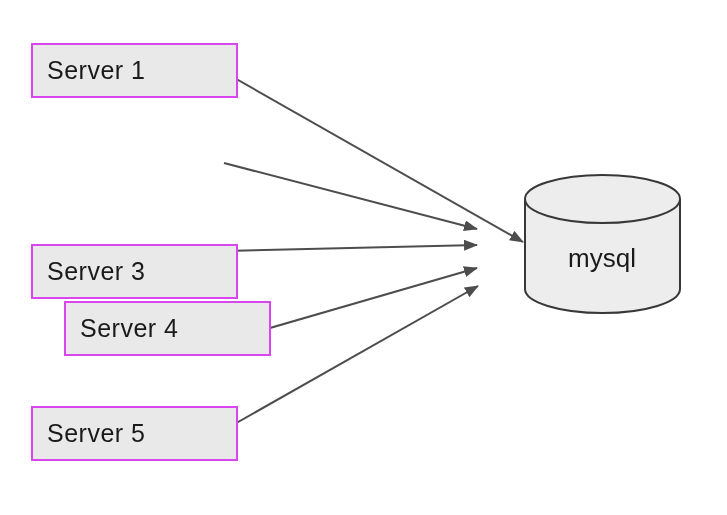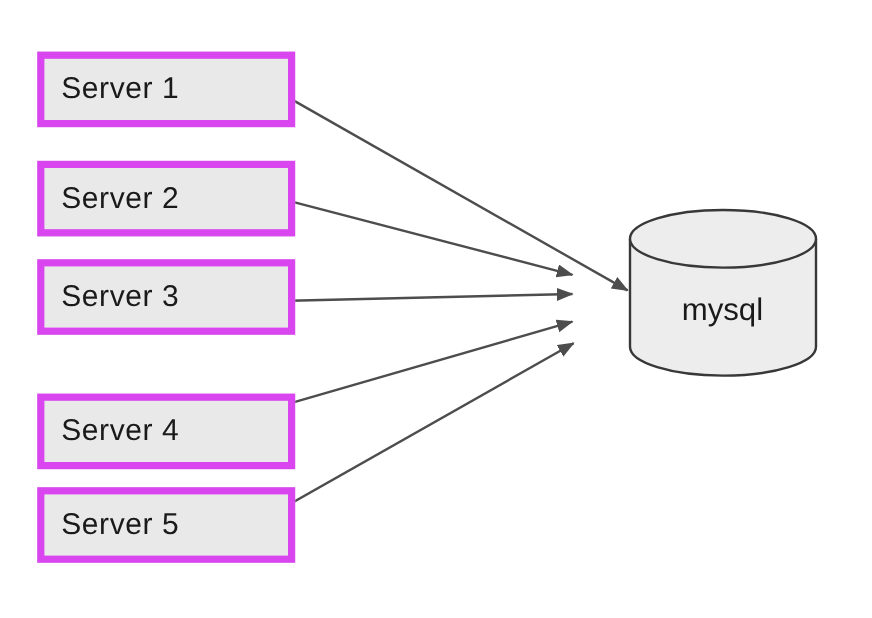--- a/index.html
+++ b/index.html
@@ -21,36 +21,36 @@
     top: 0;
     width: 727px;
     height: 515px;
   }
   .server-box {
     position: absolute;
     left: 31px;
     width: 189px;
     height: 51px;
     background: #e9e9e9;
-    border: 6px solid #d946ef;
+    border: 2px solid #d946ef;
     display: flex;
     align-items: center;
     padding-left: 14px;
     box-sizing: content-box;
   }
   .server-box .label {
     font-size: 25px;
     color: #1a1a1a;
     letter-spacing: 0.5px;
     white-space: nowrap;
   }
   .box-1 { top: 43px; }
   .box-2 { top: 134px; }
-  .box-3 { top: 216px; text-align: right; }
-  .box-4 { top: 328px; }
+  .box-3 { top: 244px; text-align: right; }
+  .box-4 { top: 301px; margin-left: 33px; }
   .box-5 { top: 406px; align-items: center; }
   .db-label-text {
     font-family: "Liberation Sans", sans-serif;
     font-size: 26px;
     fill: #1a1a1a;
   }
 </style>
 </head>
 <body>
 
@@ -72,23 +72,20 @@
     <g>
       <path d="M525,199 v90 a77.5,24 0 0,0 155,0 v-90" fill="#ededed" stroke="#383838" stroke-width="2"></path>
       <ellipse cx="602.5" cy="199" rx="77.5" ry="24" fill="#ededed" stroke="#383838" stroke-width="2"></ellipse>
       <text class="db-label-text" x="602" y="267" text-anchor="middle">mysql</text>
     </g>
   </svg>
 
   <div class="server-box box-1">
     <span class="label">Server 1</span>
   </div>
-  <div class="server-box box-2">
-    <span class="label">Server 2</span>
-  </div>
   <div class="server-box box-3">
     <span class="label">Server 3</span>
   </div>
   <div class="server-box box-4">
     <span class="label">Server 4</span>
   </div>
   <div class="server-box box-5">
     <span class="label">Server 5</span>
   </div>
 

